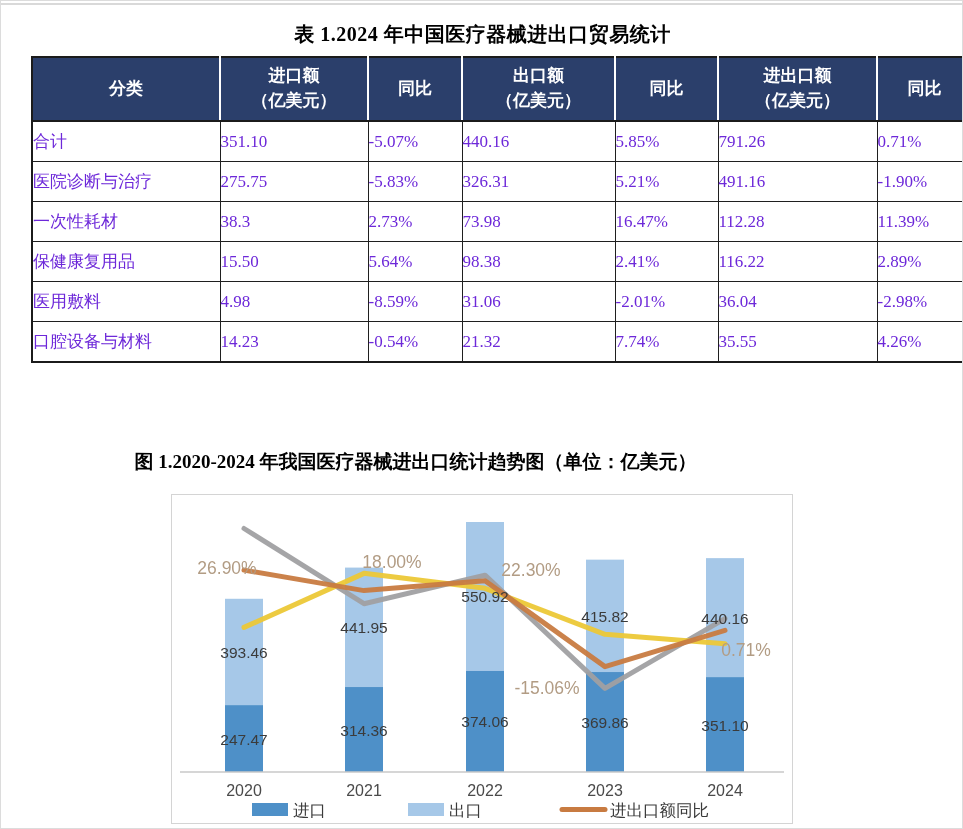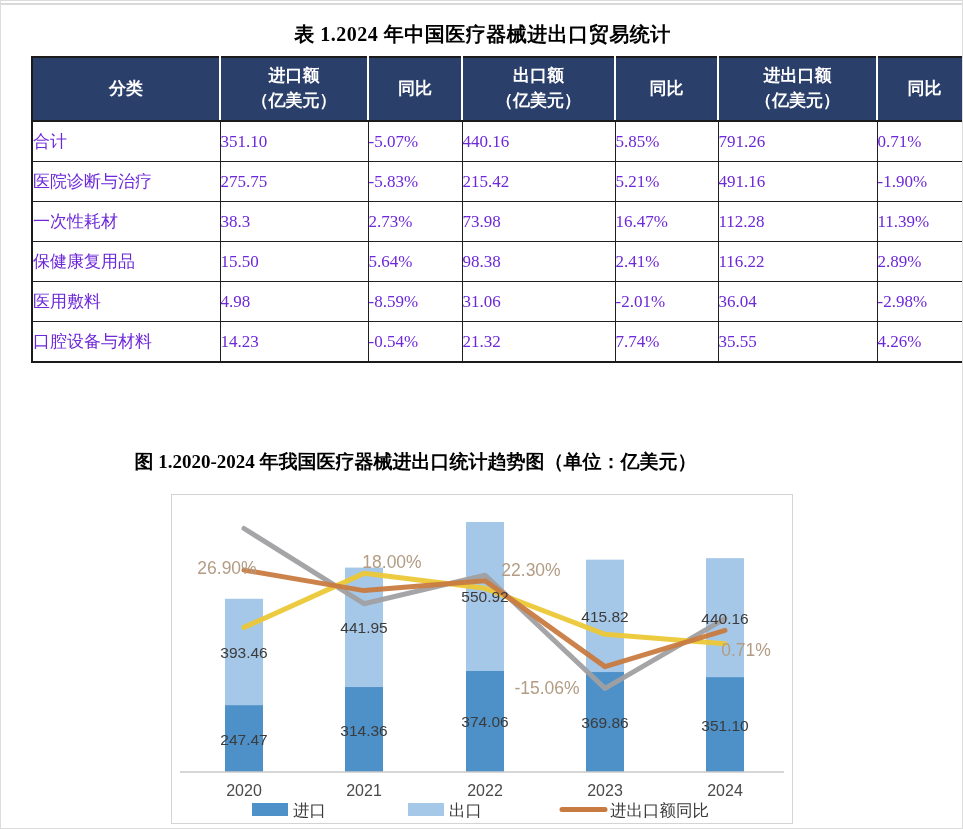--- a/index.html
+++ b/index.html
@@ -111,21 +111,21 @@
           <td>-5.07%</td>
           <td>440.16</td>
           <td>5.85%</td>
           <td>791.26</td>
           <td>0.71%</td>
         </tr>
         <tr>
           <td>医院诊断与治疗</td>
           <td>275.75</td>
           <td>-5.83%</td>
-          <td>215.42</td>
+          <td>326.31</td>
           <td>5.21%</td>
           <td>491.16</td>
           <td>-1.90%</td>
         </tr>
         <tr>
           <td>一次性耗材</td>
           <td>38.3</td>
           <td>2.73%</td>
           <td>73.98</td>
           <td>16.47%</td>

